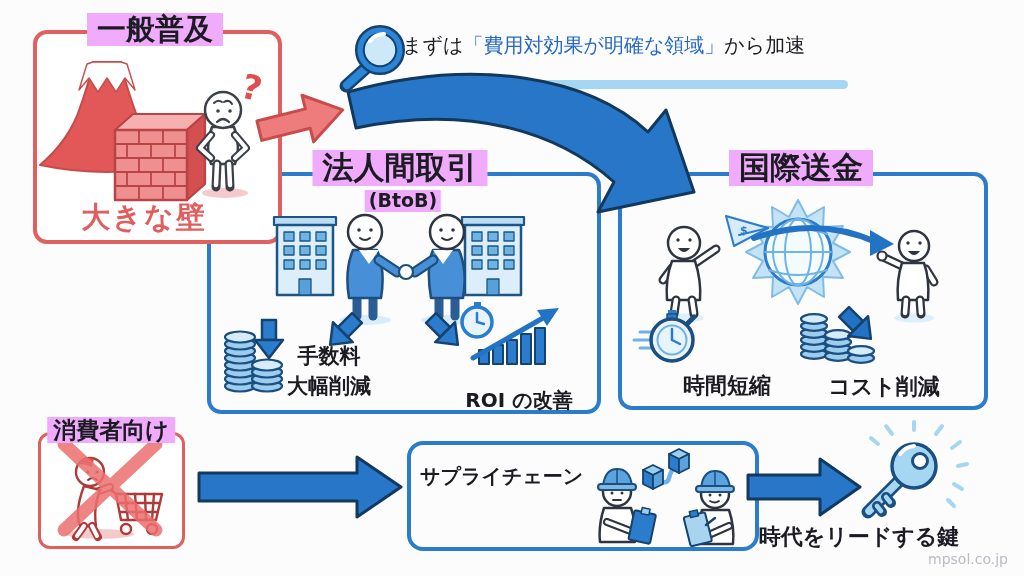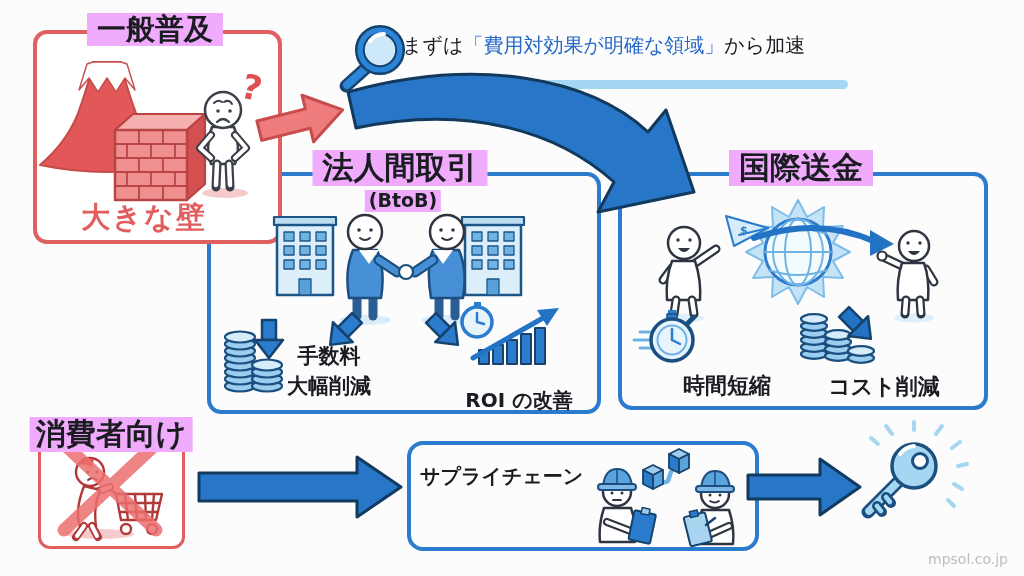--- a/index.html
+++ b/index.html
@@ -407,19 +407,20 @@
   <div class="ttl z5" style="left:400px;top:150px;font-size:31px;">法人間取引</div>
   <div class="ttl z5" style="left:403px;top:190px;font-size:19px;padding:0 4px;">(BtoB)</div>
   <div class="lbl z5" style="left:281px;top:344px;width:96px;font-size:21px;">手数料</div>
   <div class="lbl z5" style="left:281px;top:374px;width:96px;font-size:21px;">大幅削減</div>
   <div class="lbl z5" style="left:459px;top:376px;width:120px;font-size:20px;margin-top:12px;">ROI の改善</div>
 
   <div class="ttl z5" style="left:801px;top:150px;font-size:31px;">国際送金</div>
   <div class="lbl z5" style="left:662px;top:373px;width:130px;font-size:22px;">時間短縮</div>
   <div class="lbl z5" style="left:818px;top:374px;width:132px;font-size:22px;">コスト削減</div>
 
-  <div class="ttl z5" style="left:111px;top:417px;font-size:30px;padding:0 6px;">消費者向け</div>
+  <div class="ttl z5" style="left:111px;top:417px;font-size:23px;padding:0 6px;">消費者向け</div>
 
   <div class="lbl z5" style="left:420px;top:464px;font-size:20px;text-align:left;">サプライチェーン</div>
 
+  <div class="lbl z5" style="left:753px;top:524px;width:212px;font-size:22px;">時代をリードする鍵</div>
 
   <div id="watermark">mpsol.co.jp</div>
 </div>
 
 </body></html>

